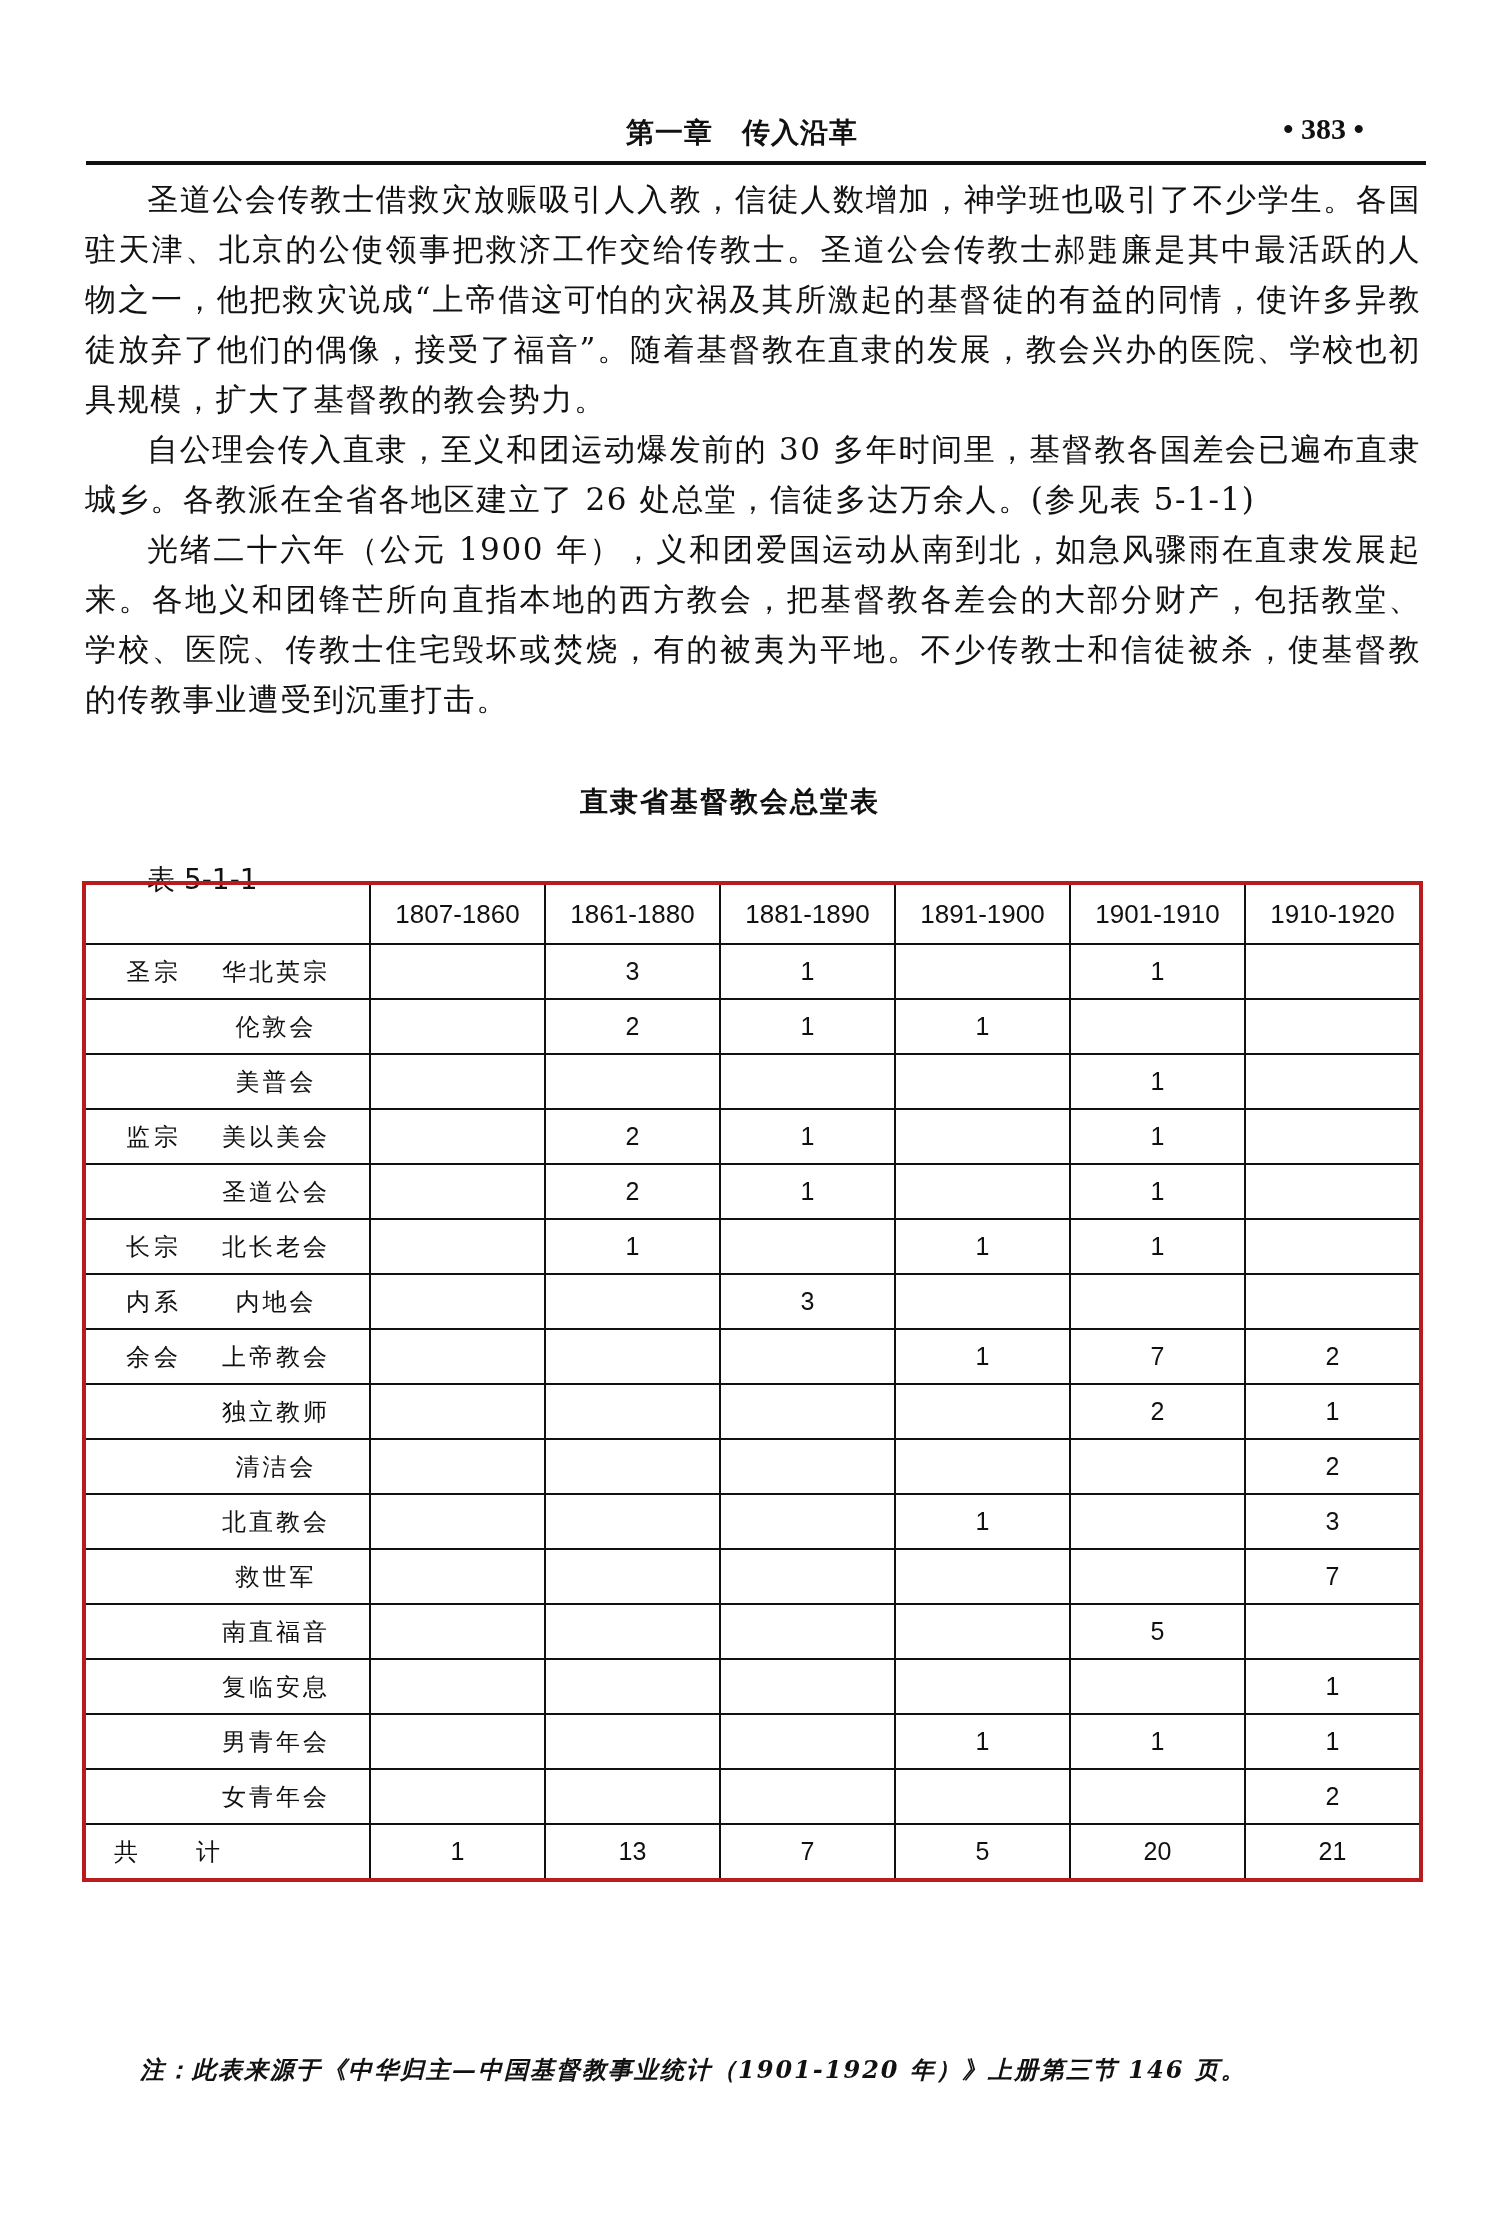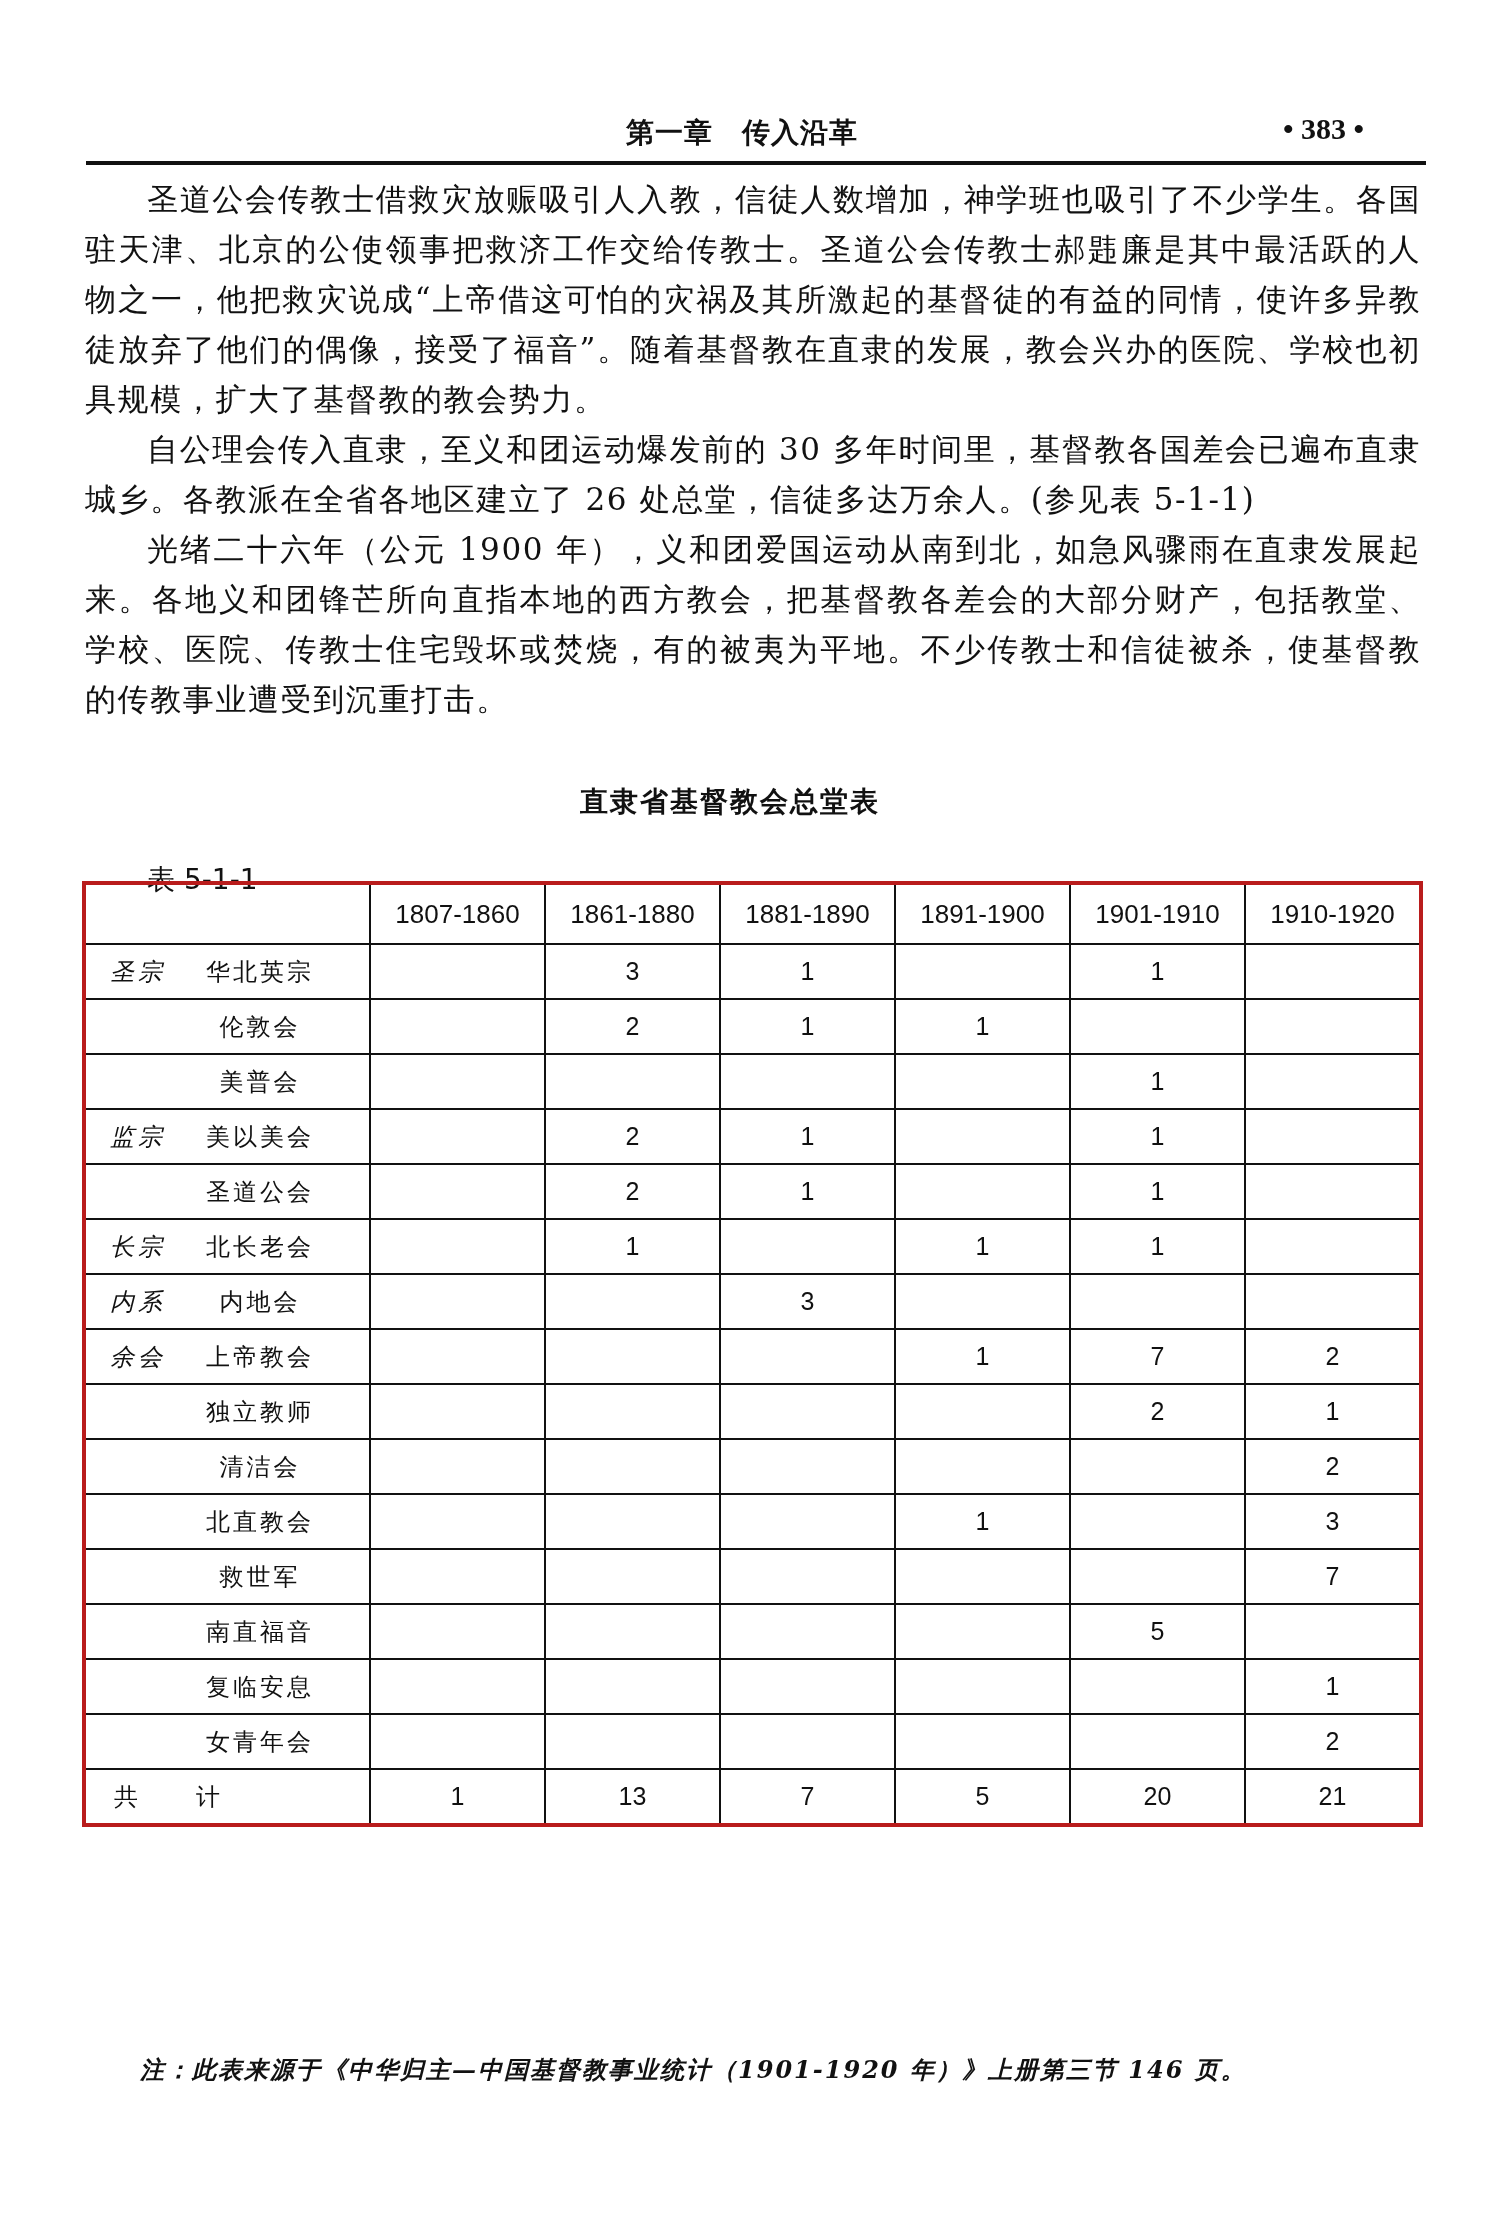--- a/index.html
+++ b/index.html
@@ -11,21 +11,21 @@
   #body-text { left:85px; top:166px; width:1336px; font-size:31px; line-height:50px; }
   #body-text p { margin:0; text-align:justify; text-align-last:left; text-indent:62px; letter-spacing:1.6px; }
   #table-title { left:580px; top:775px; font-size:28px; font-weight:bold; letter-spacing:2px; font-family:"DejaVu Sans","Liberation Sans",sans-serif; }
   #table-label { left:147px; top:853px; font-size:28px; font-family:"DejaVu Sans","Liberation Sans",sans-serif; }
   #data-table { left:82px; top:873px; border-collapse:collapse; border:4px solid #b91c1c; font-family:"Liberation Sans","DejaVu Sans",sans-serif; }
   #data-table th, #data-table td { border:2px solid #111; padding:0; text-align:center; font-weight:normal; }
   #data-table th { height:58px; font-size:26px; }
   #data-table td { height:53px; font-size:25px; }
   #data-table .c0 { width:283px; text-align:left; font-family:"DejaVu Serif","Liberation Serif",serif; font-size:24px; }
   #data-table .cn { width:173px; }
-  .grp { display:inline-block; width:80px; padding-left:24px; letter-spacing:4px;font-style:italic; }
+  .grp { display:inline-block; width:80px; padding-left:40px; letter-spacing:4px; }
   .org { display:inline-block; width:140px; text-align:center; letter-spacing:3px; }
   .total-label { display:inline-block; padding-left:28px; letter-spacing:58px; }
   #note { left:140px; top:2046px; font-size:24px; font-weight:bold; font-style:italic; letter-spacing:2px; font-family:"DejaVu Serif","Liberation Serif",serif; }
 </style>
 </head>
 <body>
 
 <div class="abs" id="running-head">第一章　传入沿革</div>
 <div class="abs" id="page-num">• 383 •</div>
 <div class="abs" id="head-rule"></div>
@@ -172,20 +172,29 @@
       <tr>
         <td class="c0"><span class="grp"></span><span class="org">复临安息</span></td>
         <td class="cn"></td>
         <td class="cn"></td>
         <td class="cn"></td>
         <td class="cn"></td>
         <td class="cn"></td>
         <td class="cn">1</td>
       </tr>
       <tr>
+        <td class="c0"><span class="grp"></span><span class="org">男青年会</span></td>
+        <td class="cn"></td>
+        <td class="cn"></td>
+        <td class="cn"></td>
+        <td class="cn">1</td>
+        <td class="cn">1</td>
+        <td class="cn">1</td>
+      </tr>
+      <tr>
         <td class="c0"><span class="grp"></span><span class="org">女青年会</span></td>
         <td class="cn"></td>
         <td class="cn"></td>
         <td class="cn"></td>
         <td class="cn"></td>
         <td class="cn"></td>
         <td class="cn">2</td>
       </tr>
       <tr>
         <td class="c0"><span class="total-label">共计</span></td>

